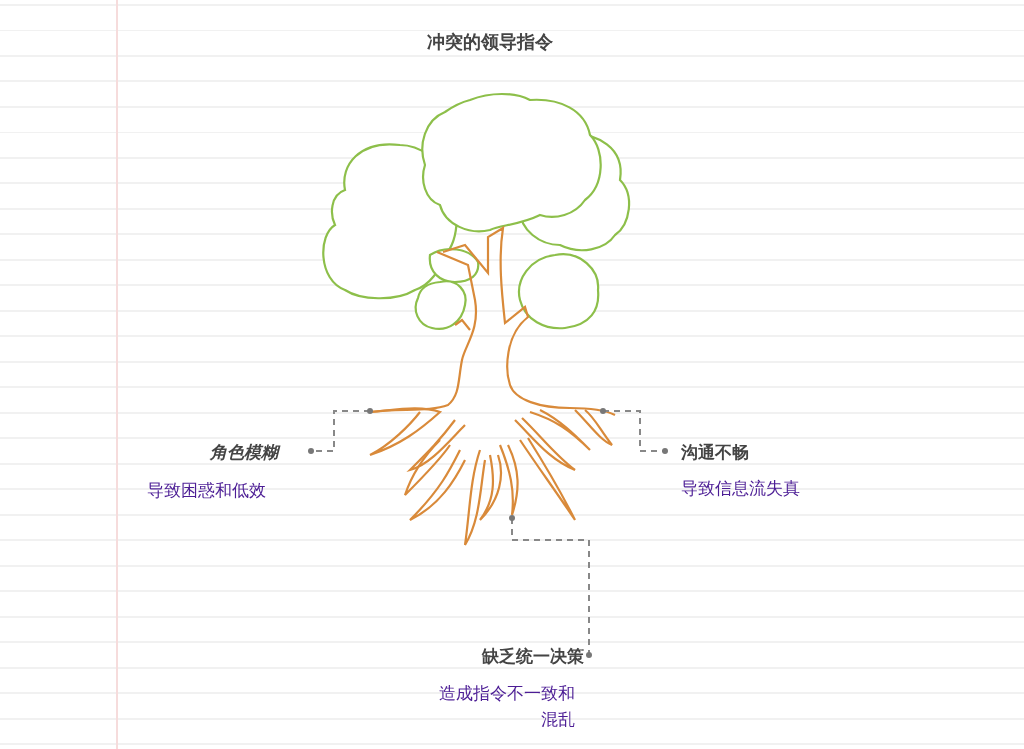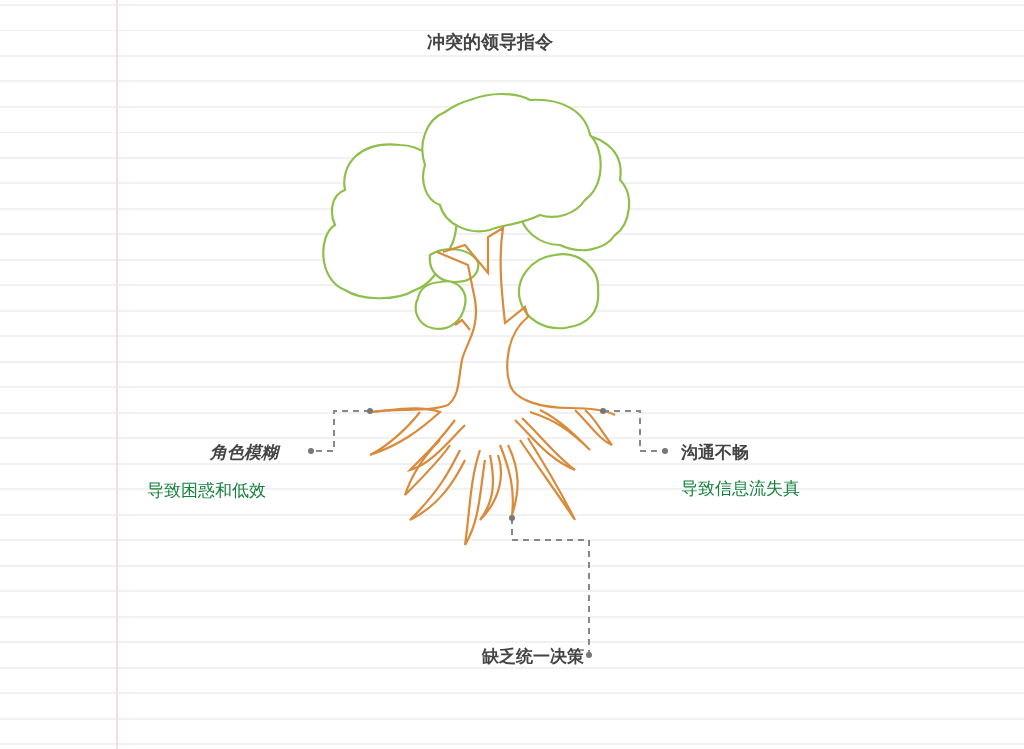--- a/index.html
+++ b/index.html
@@ -10,21 +10,21 @@
       linear-gradient(to right, transparent 116px, #f6dcdc 116px, #f6dcdc 118px, transparent 118px),
       repeating-linear-gradient(to bottom, transparent 0px, transparent 4px, #f1f1f1 4px, #f1f1f1 6px, transparent 6px, transparent 25.5px);
     font-family: "DejaVu Sans", "Liberation Sans", sans-serif;
   }
   .canvas { position: absolute; left: 0; top: 0; width: 1024px; height: 749px; }
   .title {
     position: absolute; left: 380px; top: 30px; width: 220px; text-align: center;
     font-size: 18px; font-weight: bold; color: #444;
   }
   .label { position: absolute; font-size: 17px; font-weight: bold; color: #444; white-space: nowrap; }
-  .desc { position: absolute; font-size: 17px; color: #15803d; line-height: 26px; }
+  .desc { position: absolute; font-size: 17px; color: #4c1d95; line-height: 26px; }
   svg { position: absolute; left: 0; top: 0; }
 </style>
 </head>
 <body>
 
 <div class="canvas">
 
   <div class="title">冲突的领导指令</div>
 
   <svg width="1024" height="749" viewBox="0 0 1024 749">
@@ -78,15 +78,17 @@
   </svg>
 
   <div class="label" style="left:210px; top:441px;font-style:italic;">角色模糊</div>
   <div class="desc" style="left:147px; top:477px;">导致困惑和低效</div>
 
   <div class="label" style="left:681px; top:441px;">沟通不畅</div>
   <div class="desc" style="left:681px; top:477px;font-family:Liberation Mono, monospace;">导致信息流失真</div>
 
   <div class="label" style="left:448px; top:645px;padding-left:34px;">缺乏统一决策</div>
   <div class="desc" style="left:405px; top:680px; width:170px; text-align:right;">
+    <div>造成指令不一致和</div>
+    <div>混乱</div>
   </div>
 
 </div>
 
 </body></html>

